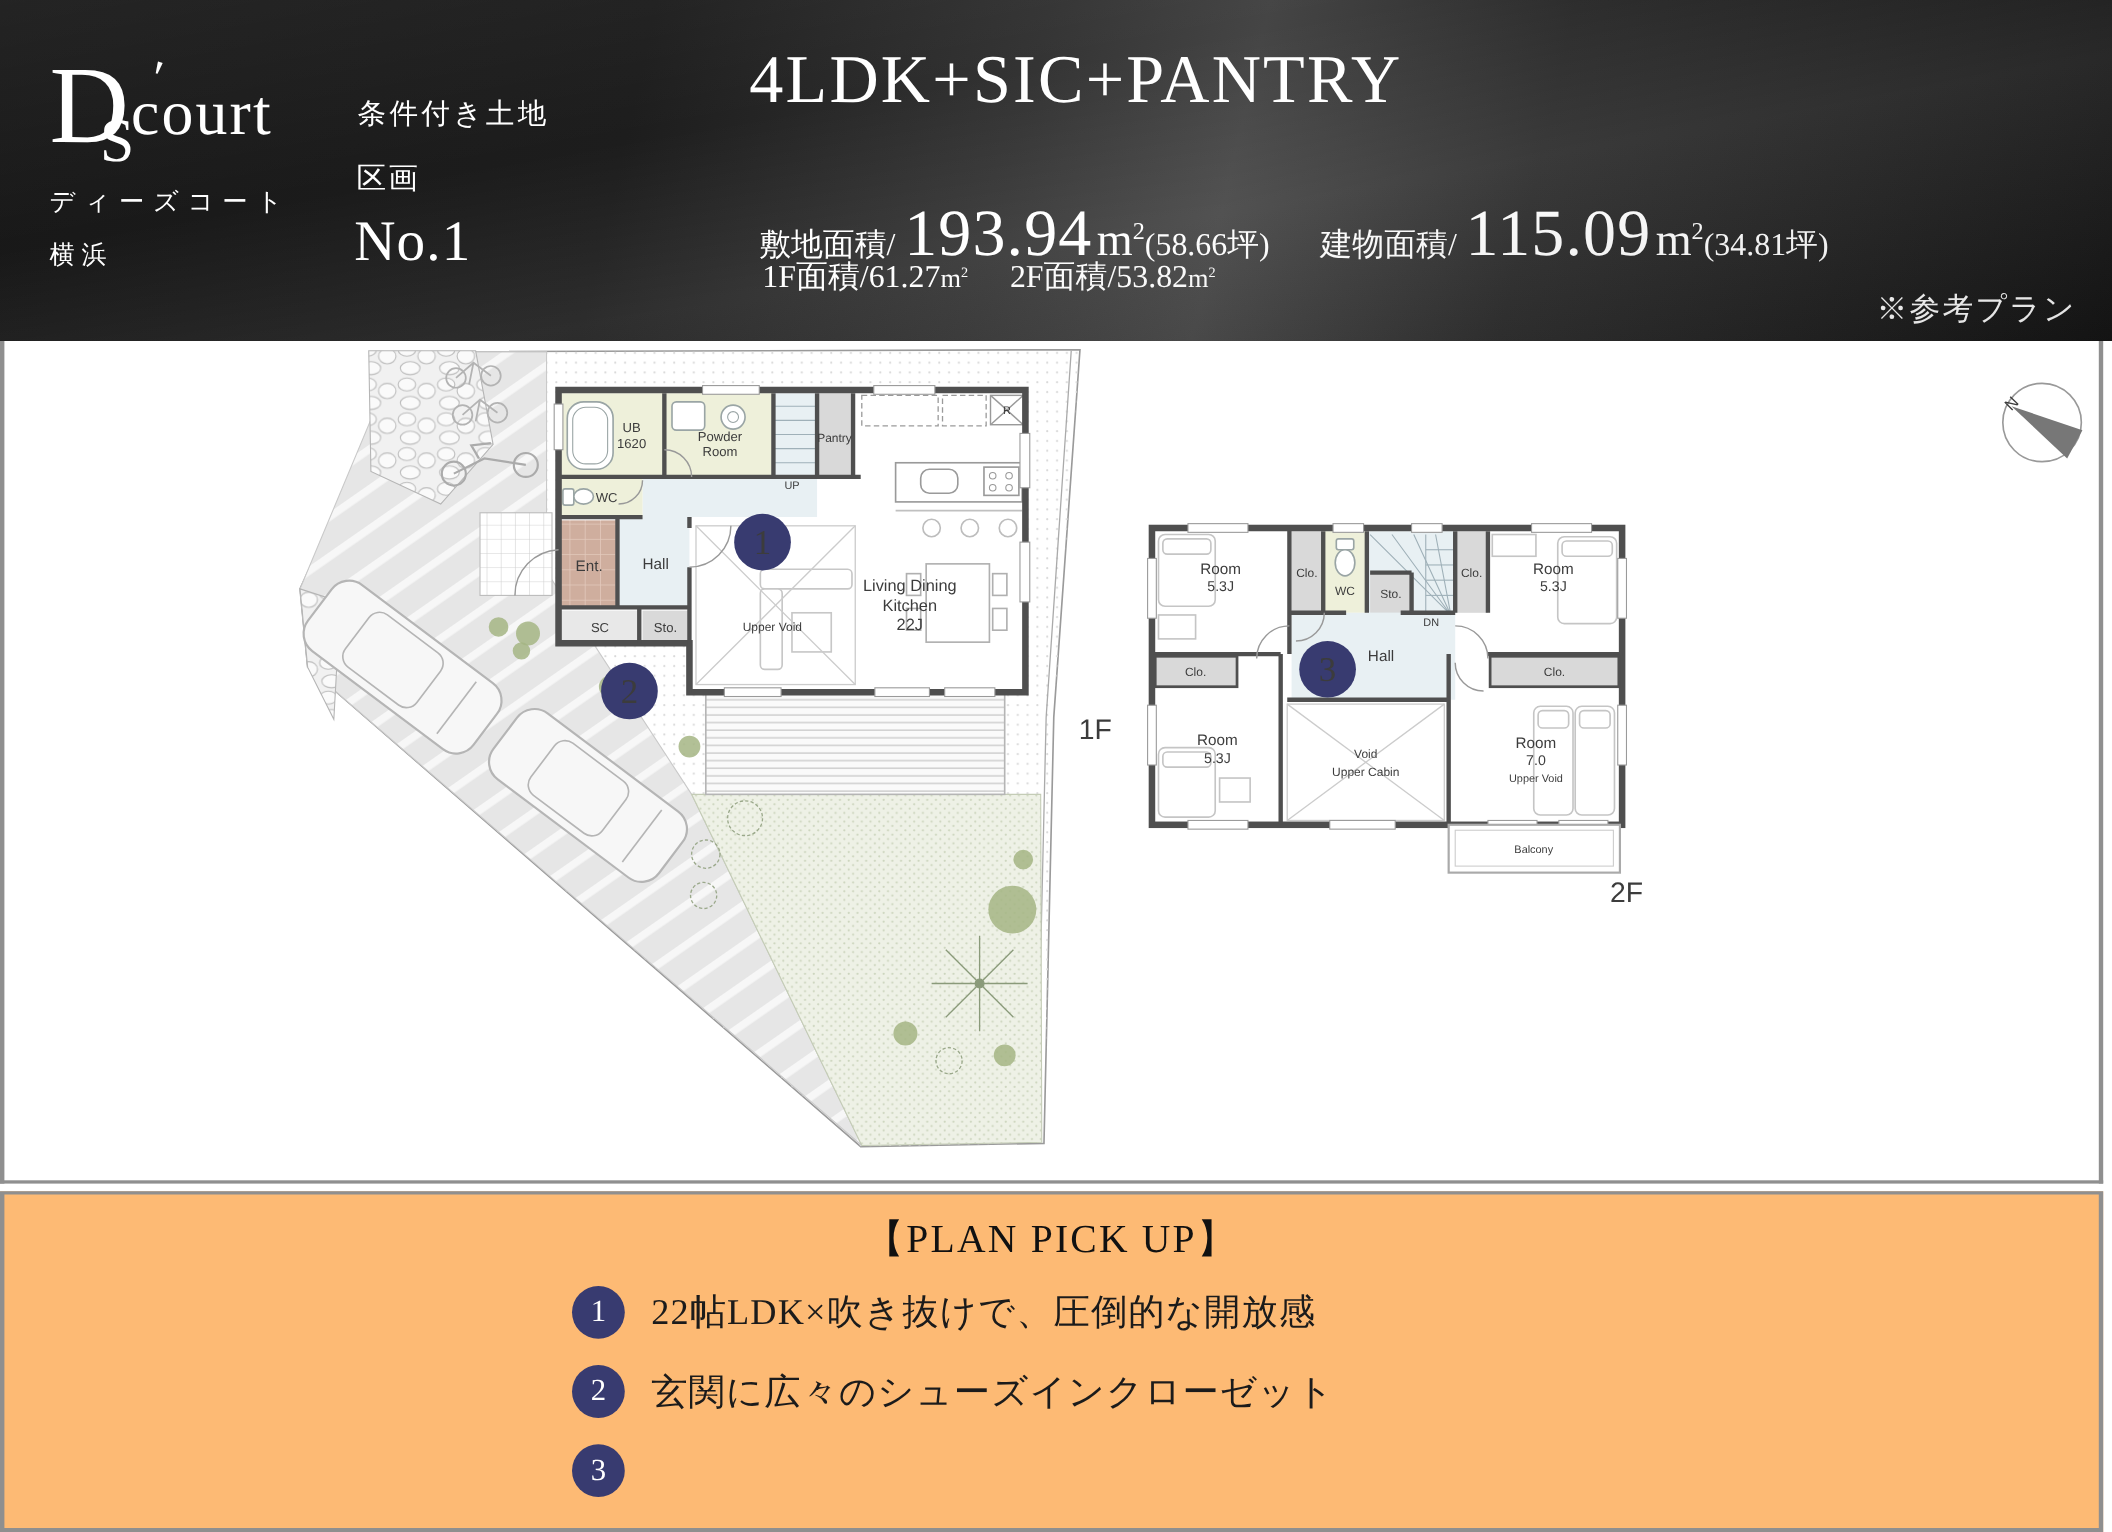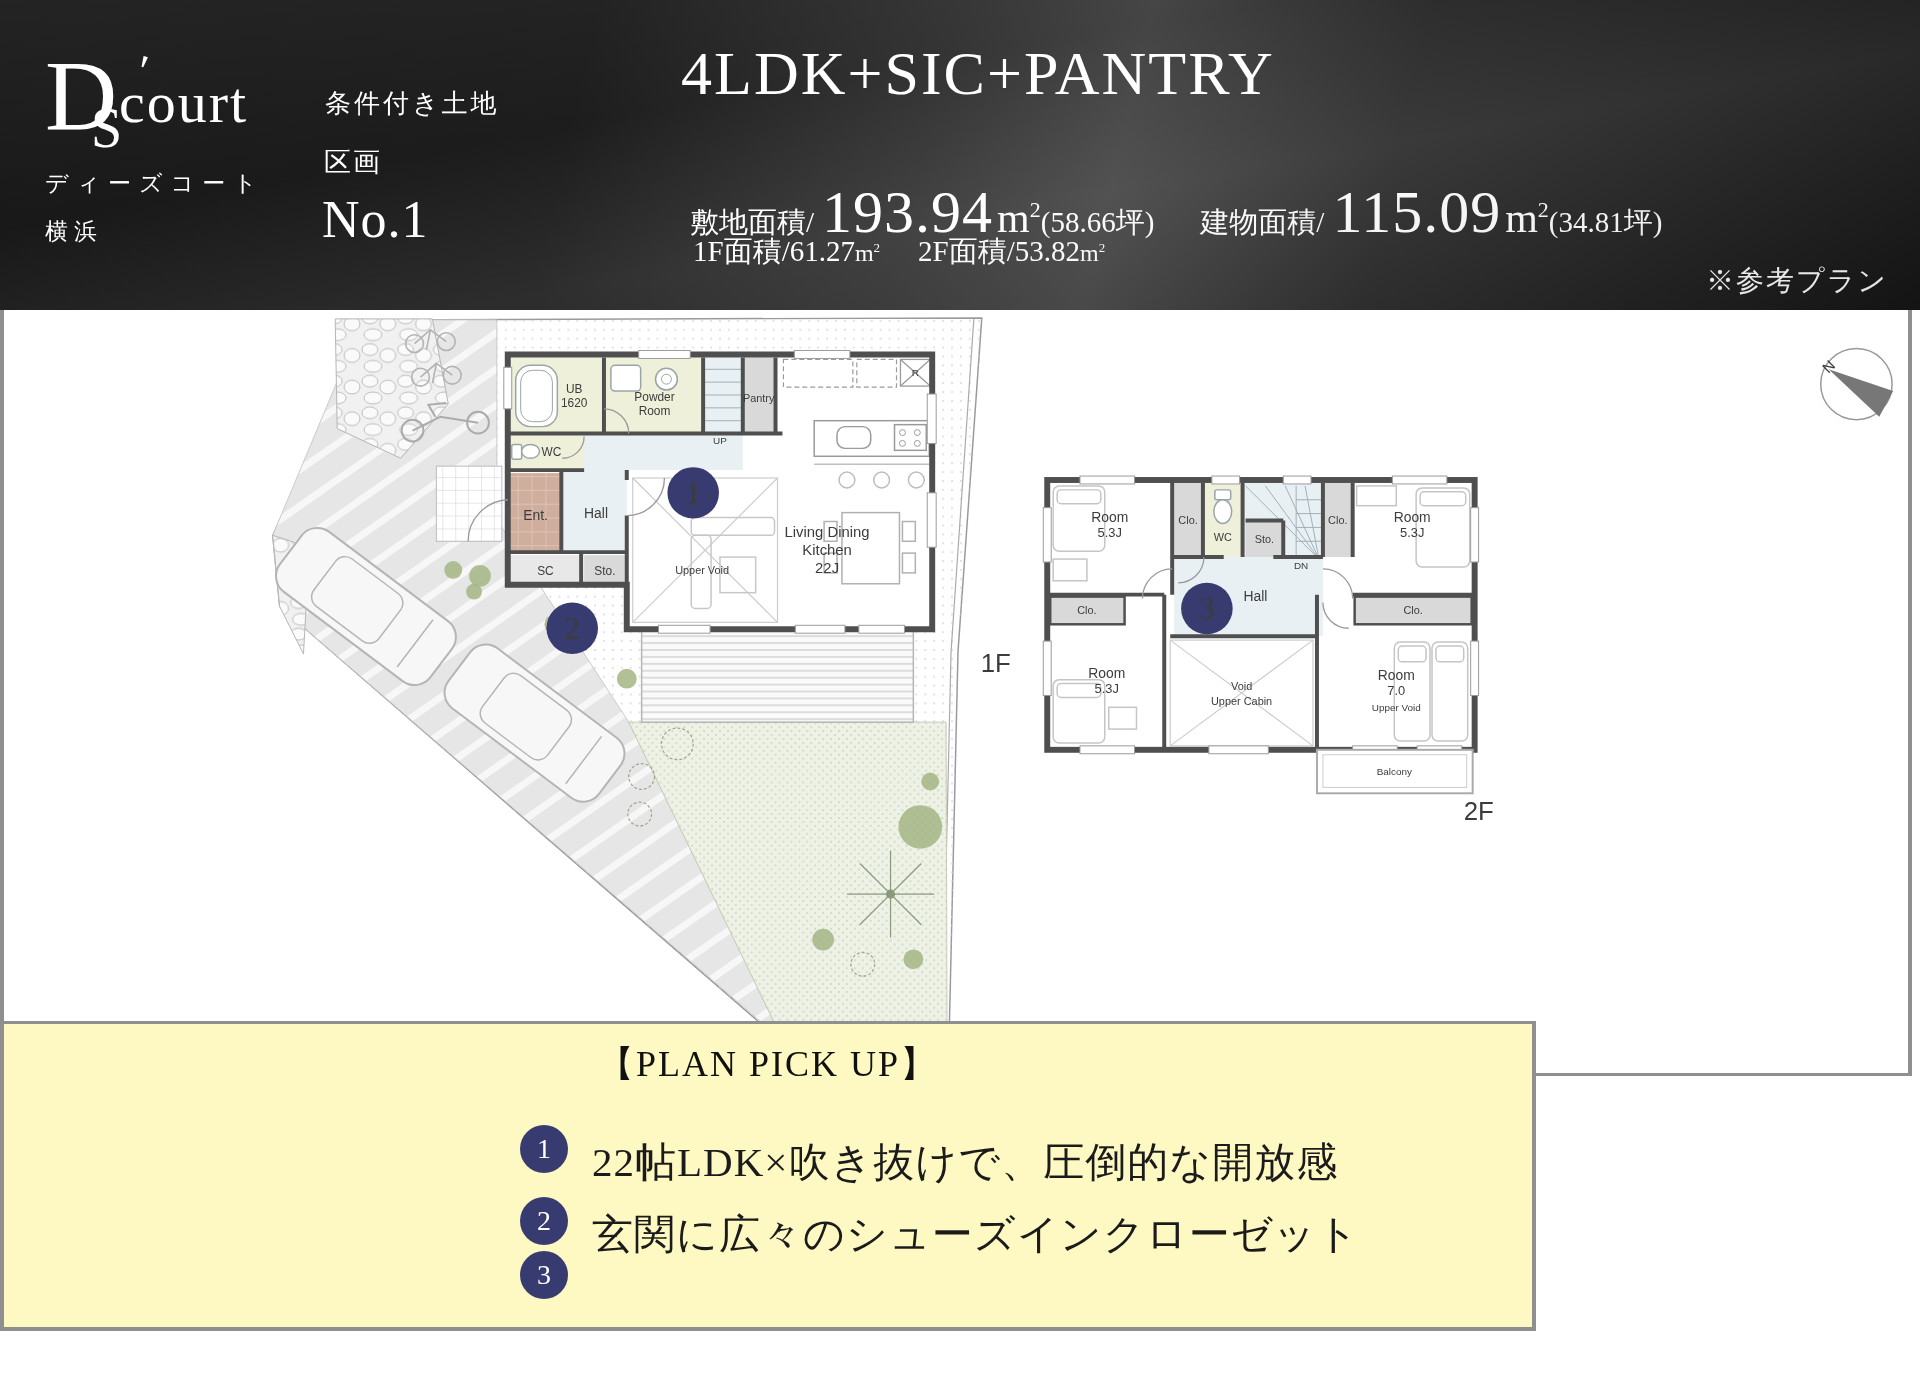--- a/index.html
+++ b/index.html
@@ -36,30 +36,30 @@
   .floors-row{position:absolute;left:693px;top:232px;font-size:29px;display:flex;align-items:baseline;white-space:nowrap;}
   .f-unit{font-size:24px;}
   .f-sup{font-size:13px;vertical-align:super;}
   .f-gap{display:inline-block;width:38px;}
   .ref-note{position:absolute;left:1706px;top:262px;font-size:28px;letter-spacing:2px;}
   
   .main{position:absolute;left:0;top:310px;width:1912px;height:766px;background:#fff;
     border-left:4px solid #8f8f8f;border-right:4px solid #8f8f8f;border-bottom:3px solid #8f8f8f;box-sizing:border-box;}
   .main svg{display:block;width:100%;height:100%;}
   
-  .pickup{position:absolute;left:0;top:1021px;width:1536px;height:310px;background:#fef9c3;box-sizing:border-box;
+  .pickup{position:absolute;left:0;top:1083px;width:1912px;height:310px;background:#fdba74;box-sizing:border-box;
     border-left:4px solid #8f8f8f;border-right:4px solid #8f8f8f;border-top:3px solid #8f8f8f;border-bottom:4px solid #8f8f8f;}
   .pickup-title{position:absolute;left:0;top:16px;width:100%;text-align:center;font-size:36px;color:#111;letter-spacing:2px;}
   .pu-row{position:absolute;left:516px;display:flex;align-items:center;}
   .pu-row.r1{top:83px;} .pu-row.r2{top:155px;} .pu-row.r3{top:227px;}
   .pu-badge{width:48px;height:48px;border-radius:50%;background:var(--accent);color:#fff;
     font-size:28px;display:flex;align-items:center;justify-content:center;flex:0 0 48px;
     font-family:"Liberation Serif","DejaVu Serif",serif;}
-  .pu-text{margin-left:24px;font-size:41px;color:#1b1b1b;letter-spacing:1px;
-    font-family:"Liberation Serif","DejaVu Serif",serif;white-space:nowrap;margin-top:28px;}
+  .pu-text{margin-left:24px;font-size:33px;color:#1b1b1b;letter-spacing:1px;
+    font-family:"Liberation Serif","DejaVu Serif",serif;white-space:nowrap;}
   
   text{font-family:"Liberation Sans","DejaVu Sans",sans-serif;fill:#3c3c3c;}
   .t-serif{font-family:"Liberation Serif","DejaVu Serif",serif;}
 </style>
 </head>
 <body>
 
 <div class="page">
 
   <div class="header">

